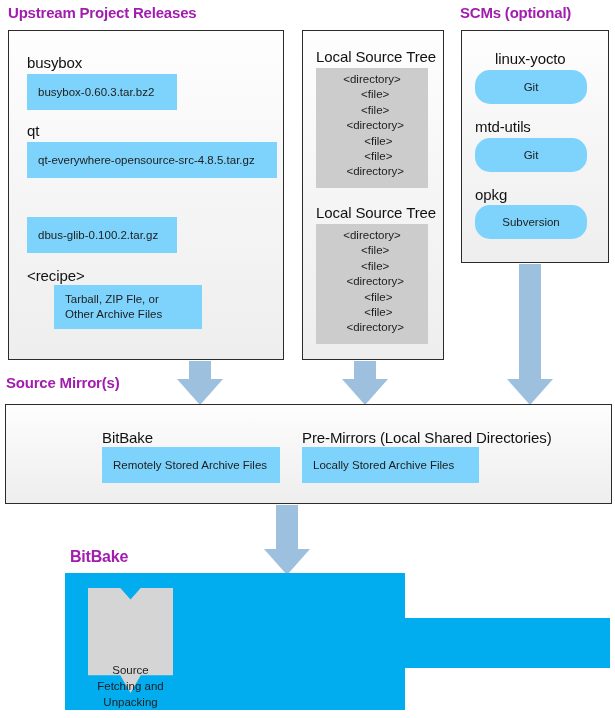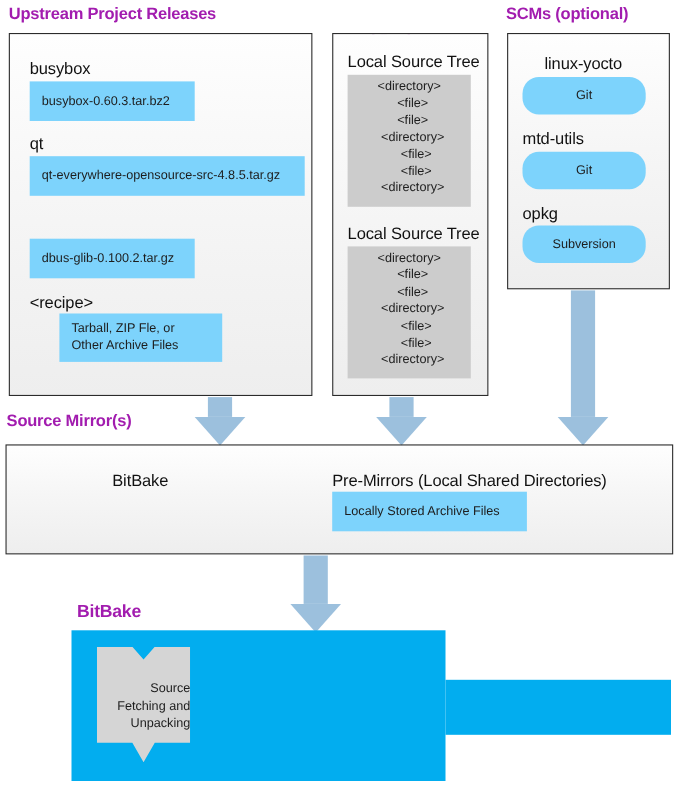--- a/index.html
+++ b/index.html
@@ -108,24 +108,25 @@
     position: absolute;
     background: #d5d5d5;
     -webkit-clip-path: polygon(0% 0%, 38% 0%, 50% 11%, 62% 0%, 100% 0%,
                                100% 83%, 62% 83%, 50% 100%, 38% 83%, 0% 83%);
     clip-path: polygon(0% 0%, 38% 0%, 50% 11%, 62% 0%, 100% 0%,
                        100% 83%, 62% 83%, 50% 100%, 38% 83%, 0% 83%);
   }
   .chevron-label {
     position: absolute;
     width: 100%;
-    text-align: right;
+    text-align: center;
     font-size: 11.5px;
     line-height: 16px;
     color: #1d1d1d;
+    margin-top: 44px;
   }
   .chevron-label span { display: block; }
 </style>
 </head>
 <body>
 
 <div id="canvas">
 
   <div class="section-heading" style="left:8px; top:4px;">Upstream Project Releases</div>
 
@@ -202,20 +203,21 @@
 
   <div class="arrow-down" style="left:507px; top:264px; width:46px; height:141px;">
     <div class="shaft" style="width:22px; height:115px;"></div>
     <div class="head"></div>
   </div>
 
   <div class="panel" style="left:5px; top:404px; width:607px; height:100px;">
   </div>
 
   <div class="group-label" style="left:102px; top:431px;">BitBake</div>
+  <div class="gray-box pad-left" style="left:102px; top:447px; width:178px; height:36px;">Remotely Stored Archive Files</div>
 
   <div class="group-label" style="left:302px; top:431px;">Pre-Mirrors (Local Shared Directories)</div>
   <div class="gray-box pad-left" style="left:302px; top:447px; width:177px; height:36px;">Locally Stored Archive Files</div>
 
   <div class="arrow-down" style="left:264px; top:505px; width:46px; height:70px;">
     <div class="shaft" style="width:22px; height:44px;"></div>
     <div class="head"></div>
   </div>
 
   <div class="bitbake-shape" style="left:0; top:0; width:615px; height:718px;">

